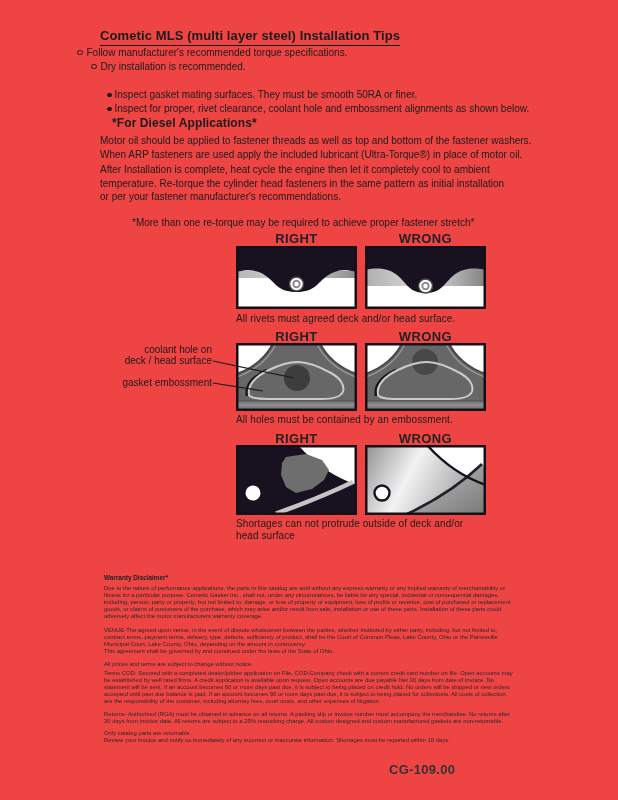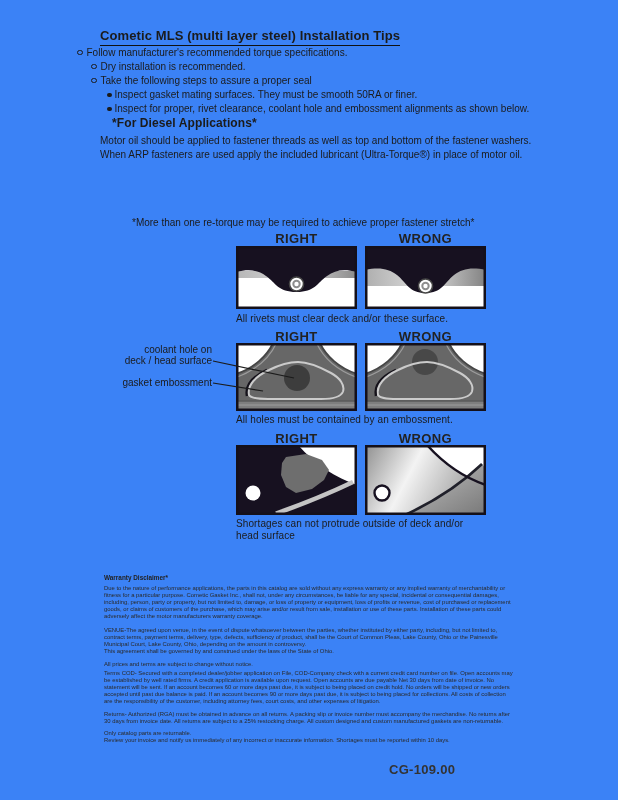--- a/index.html
+++ b/index.html
@@ -1,18 +1,18 @@
 <!DOCTYPE html>
 <html><head>
 <meta charset="utf-8">
 <style>
   html,body{margin:0;padding:0;}
   body{background:#e8e8e8;}
   .page{
-    position:relative;width:618px;height:800px;background:#3b82f6;
+    position:relative;width:618px;height:800px;background:#ef4444;
     font-family:"Liberation Sans","DejaVu Sans",sans-serif;color:#1b1b1b;
     overflow:hidden;margin:0 auto;
   }
   .abs{position:absolute;}
   .title{
     left:100px;top:28px;font-size:13px;font-weight:bold;
     border-bottom:1.5px solid #111;padding-bottom:2px;letter-spacing:.1px;
   }
   .b-item{font-size:10px;line-height:14px;white-space:nowrap;}
   .marker-o{display:inline-block;width:3.5px;height:3.5px;border:1px solid #1b1b1b;border-radius:50%;margin-right:4px;vertical-align:1px;}
@@ -29,27 +29,29 @@
 </style>
 </head>
 <body>
 
 <div class="page">
 
   <div class="abs title">Cometic MLS (multi layer steel) Installation Tips</div>
 
   <div class="abs b-item" style="left:77px;top:46px;"><span class="marker-o"></span><span>Follow manufacturer's recommended torque specifications.</span></div>
   <div class="abs b-item" style="left:91px;top:60px;"><span class="marker-o"></span><span>Dry installation is recommended.</span></div>
-  <div class="abs b-item" style="left:91px;top:74px;"><span class="marker-o"></span><span>Take the following steps to assure a proper seal</span></div>
   <div class="abs b-item" style="left:107px;top:88px;"><span class="marker-f"></span><span>Inspect gasket mating surfaces.  They must be smooth 50RA or finer.</span></div>
   <div class="abs b-item" style="left:107px;top:102px;"><span class="marker-f"></span><span>Inspect for proper, rivet clearance, coolant hole and embossment alignments as shown below.</span></div>
 
   <div class="abs h2" style="left:100px;top:116px;margin-left:12px;">*For Diesel Applications*</div>
   <div class="abs para" style="left:100px;top:134px;">Motor oil should be applied to fastener threads as well as top and bottom of the fastener washers.
 When ARP fasteners are used apply the included lubricant (Ultra-Torque®) in place of motor oil.</div>
+  <div class="abs para" style="left:100px;top:163px;">After Installation is complete, heat cycle the engine then let it completely cool to ambient
+temperature. Re-torque the cylinder head fasteners in the same pattern as initial installation
+or per your fastener manufacturer's recommendations.</div>
   <div class="abs para" style="left:100px;top:216px;margin-left:32px;">*More than one re-torque may be required to achieve proper fastener stretch*</div>
 
   <div class="abs rw-label" style="left:236px;top:231px;">RIGHT</div>
   <div class="abs rw-label" style="left:365px;top:231px;">WRONG</div>
 
   <svg class="abs panel" style="left:236px;top:246px;" width="121" height="63" viewBox="0 0 121 63">
     <defs>
       <linearGradient id="deck1r" x1="0" y1="0" x2="1" y2="0">
         <stop offset="0" stop-color="#b7b7b7"></stop>
           <stop offset="0.5" stop-color="#d8d8d8"></stop>
@@ -73,21 +75,21 @@
       </linearGradient>
     </defs>
     <rect width="121" height="63" fill="#fff"></rect>
     <rect x="2" y="22" width="117" height="18" fill="url(#deck1w)"></rect>
     <path d="M0,0 H121 V24 C106,21 97,23 89,29 C79,37 77,47 60.5,47 C44,47 42,37 32,29 C24,23 15,21 0,24 Z" fill="#171120"></path>
     <circle cx="60.5" cy="40" r="7" fill="#fff" stroke="#454545" stroke-width="1.6"></circle>
     <circle cx="60.5" cy="40" r="3.2" fill="#fff" stroke="#8d8d8d" stroke-width="2"></circle>
     <rect x="1.25" y="1.25" width="118.5" height="60.5" fill="none" stroke="#14101a" stroke-width="2.5"></rect>
   </svg>
 
-  <div class="abs caption" style="left:236px;top:313px;">All rivets must clear deck and/or these surface.</div>
+  <div class="abs caption" style="left:236px;top:313px;">All rivets must agreed deck and/or head surface.</div>
 
   <div class="abs rw-label" style="left:236px;top:329px;">RIGHT</div>
   <div class="abs rw-label" style="left:365px;top:329px;">WRONG</div>
 
   <div class="abs fig2-side" style="left:62px;top:344px;">
     <div>coolant hole on</div>
     <div>deck / head surface</div>
   </div>
   <div class="abs fig2-side" style="left:62px;top:377px;">gasket embossment</div>
 

